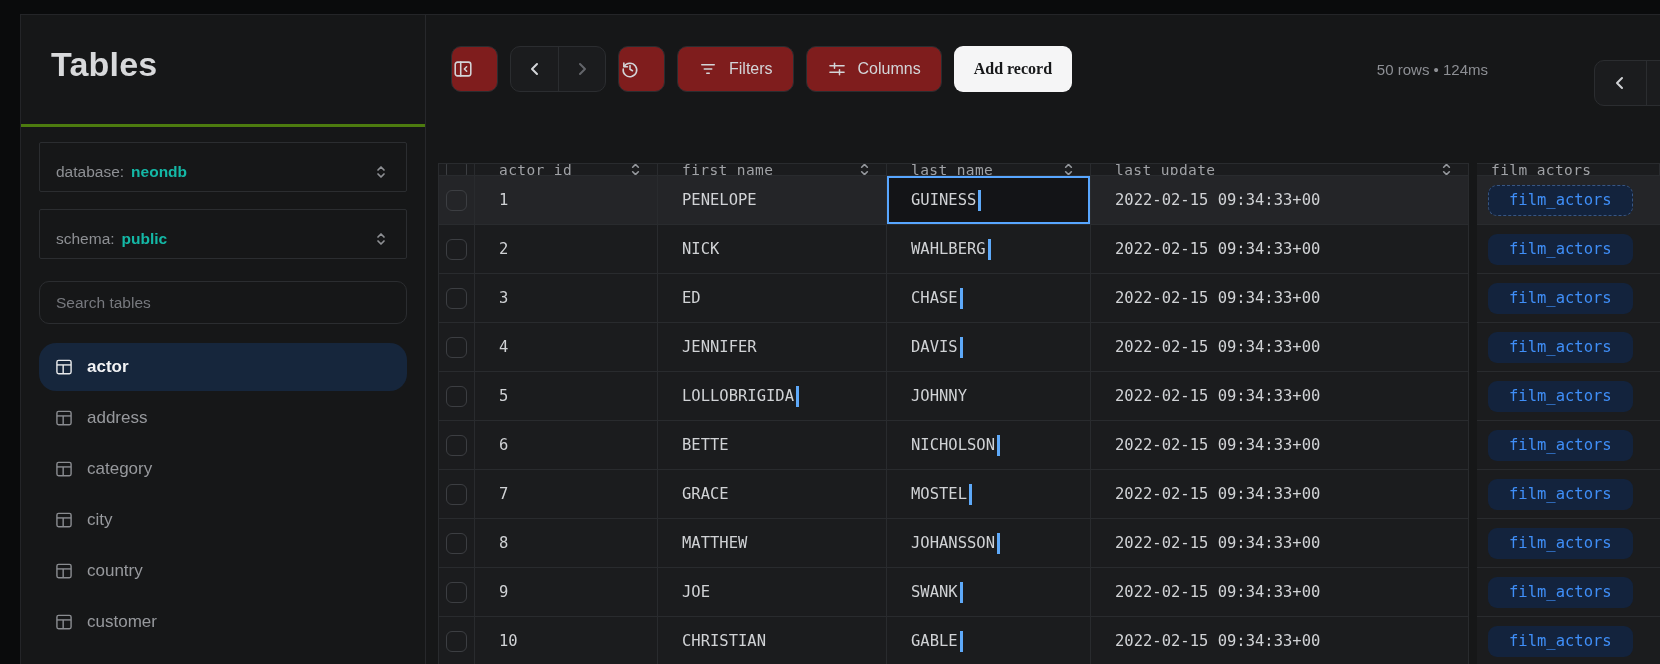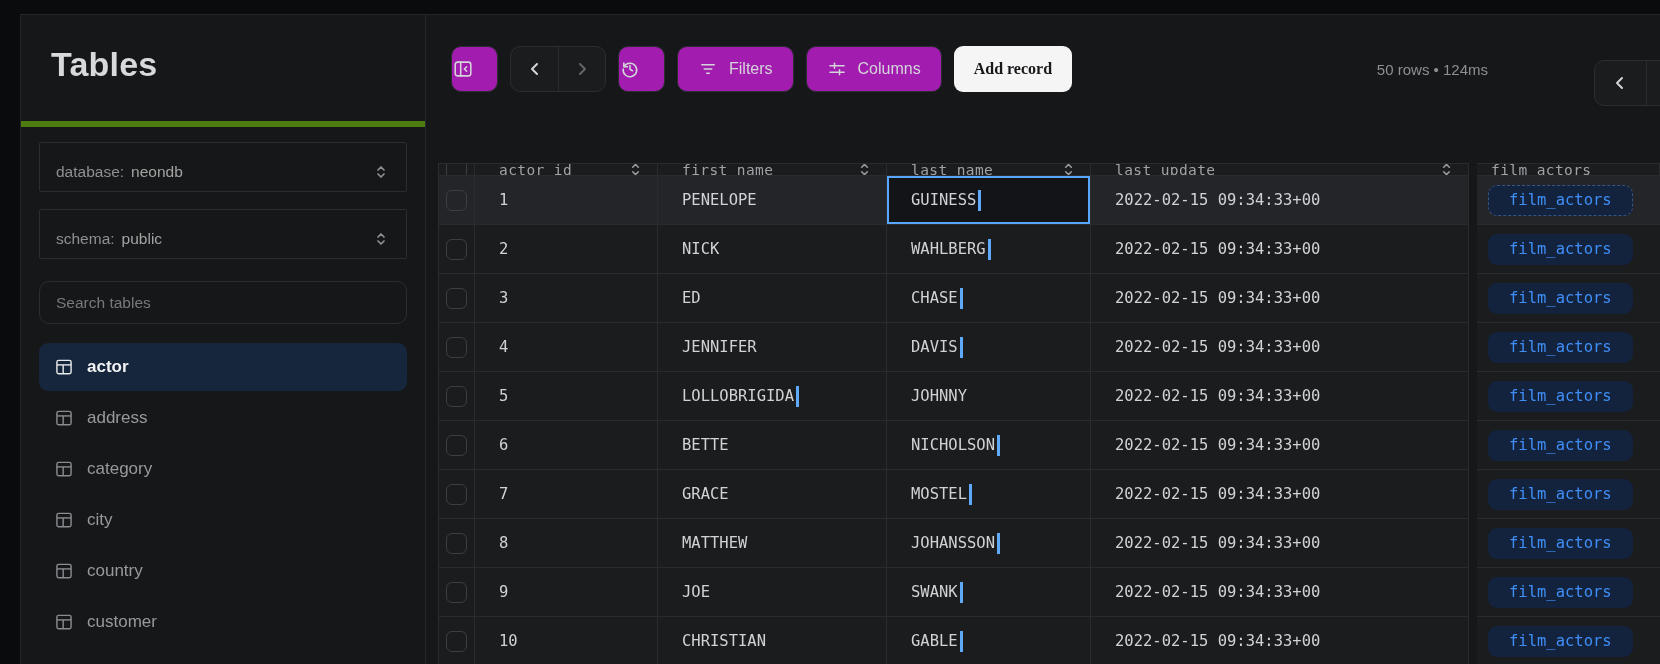--- a/index.html
+++ b/index.html
@@ -12,57 +12,57 @@
   }
   .app {
     position:absolute; left:20px; top:14px; right:0; bottom:0;
     background:#161718;
     border-top:1px solid #242528;
     border-left:1px solid #242528;
     display:flex;
   }
   
   .sidebar { width:405px; flex:0 0 405px; border-right:1px solid #27282b; display:flex; flex-direction:column; }
-  .sidebar-header { height:112px; border-bottom:6px solid #4d7c0f; padding:30px 0 0 30px; }
+  .sidebar-header { height:112px; border-bottom:3px solid #4d7c0f; padding:30px 0 0 30px; }
   .sidebar-title { font-size:34px; font-weight:700; color:#d8d9db; letter-spacing:.2px; }
   .sidebar-body { padding:15px 18px 0 18px; }
   .picker {
     height:50px; border:1px solid #2b2d30; border-radius:2px;
     display:flex; align-items:flex-end; padding:10px 16px; margin-bottom:17px;
     font-size:15.5px; cursor:pointer; background:transparent;
   }
   .picker-label { color:#8e9094; }
-  .picker-value { color:#a3a3a3; font-weight:400; margin-left:7px; }
+  .picker-value { color:#14b8a6; font-weight:700; margin-left:7px; }
   .picker-caret { margin-left:auto; color:#8e9094; display:flex; }
   .search-box { margin-top:22px; margin-bottom:0; }
   .search-input {
     width:100%; height:43px; border:1px solid #2b2d30; border-radius:10px;
     background:transparent; padding:0 16px; font-size:15.5px;
     color:#d6d7d9; outline:none; font-family:"Liberation Sans", sans-serif;
   }
   .search-input::placeholder { color:#77797e; }
   .table-list { margin-top:19px; display:flex; flex-direction:column; gap:3px; }
   .table-item {
-    height:48px; border-radius:9px; display:flex; align-items:center;
+    height:48px; border-radius:17px; display:flex; align-items:center;
     padding:0 15px; gap:13px; cursor:pointer; color:#97999d;
   }
   .table-item .t-icon { display:flex; color:#8a8c90; }
   .table-item .t-label { font-size:17px; }
   .table-item.active { background:#16263c; color:#f2f3f5; }
   .table-item.active .t-icon { color:#e9eaec; }
   .table-item.active .t-label { font-weight:700; }
   
   .main { flex:1; display:flex; flex-direction:column; position:relative; overflow:hidden; }
   .toolbar {
     height:108px; flex:0 0 108px; display:flex; align-items:center;
     padding-left:25px; gap:12px; position:relative;
   }
   .tbtn {
     height:46px; min-width:47px; border:1px solid #2b2d30; border-radius:10px;
-    background:#a21caf; color:#d3d5d8; display:flex; align-items:center; justify-content:flex-start;
+    background:#7f1d1d; color:#d3d5d8; display:flex; align-items:center; justify-content:flex-start;
     cursor:pointer; font-size:16px; font-family:"Liberation Sans", sans-serif;
   }
   .tbtn.labeled { padding:0 20px; gap:11px; }
   .btn-group { display:flex; height:46px; border:1px solid #2b2d30; border-radius:10px; background:#1b1c1e; overflow:hidden; }
   .btn-group .gbtn { width:47px; display:flex; align-items:center; justify-content:center; cursor:pointer; color:#d3d5d8; }
   .btn-group .gbtn + .gbtn { border-left:1px solid #2b2d30; }
   .btn-group .gbtn.disabled { color:#63656a; }
   .add-record {
     height:46px; border:none; border-radius:9px; background:#f5f5f6; color:#17181a;
     font-size:16px; font-weight:600; padding:0 20px; cursor:pointer;

